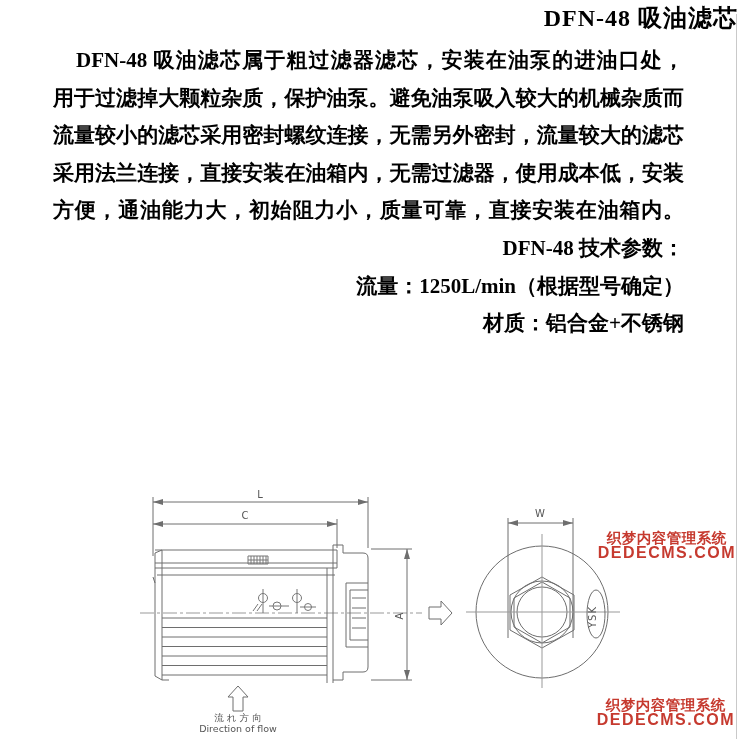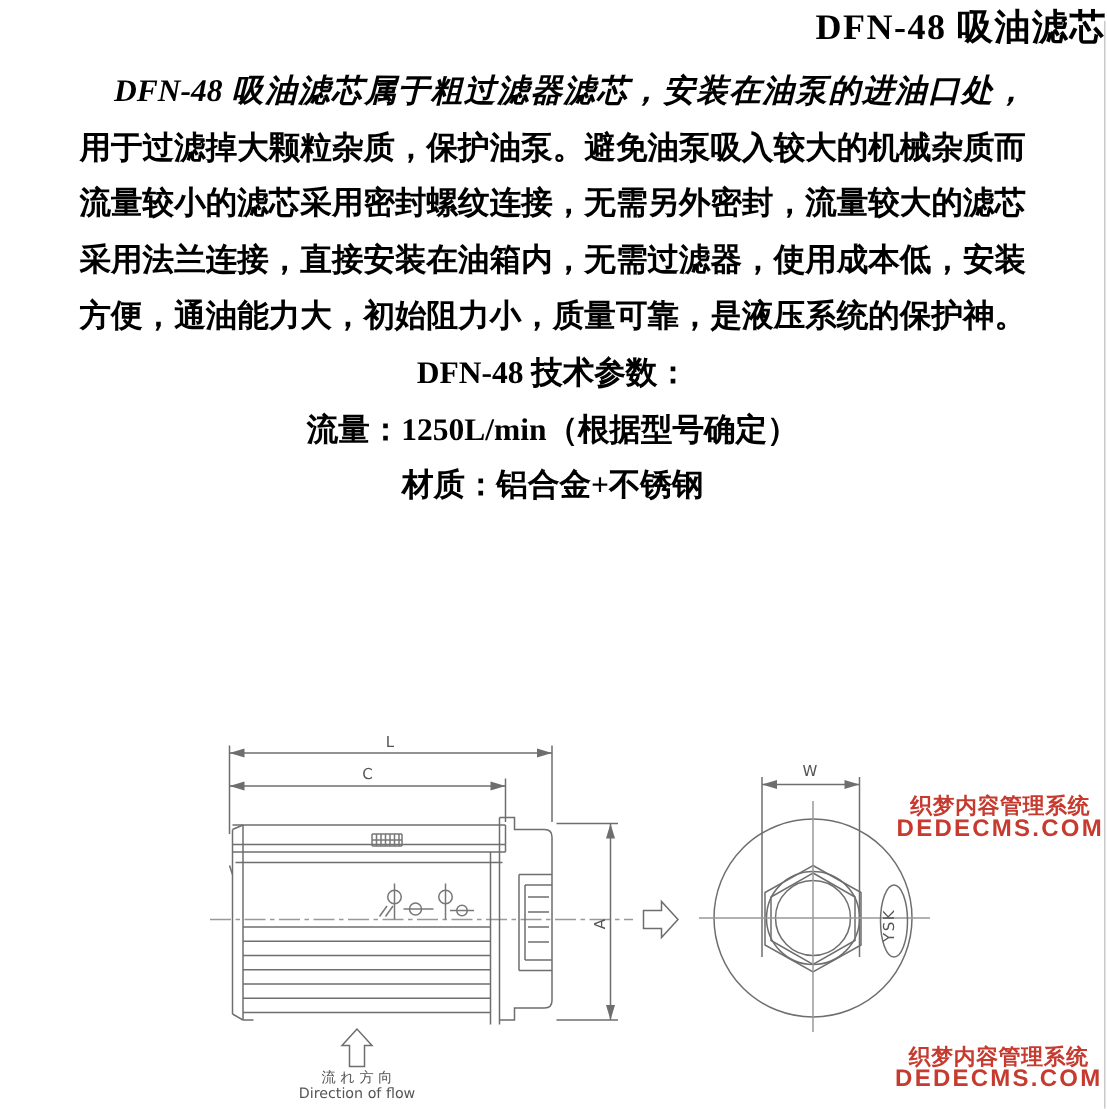--- a/index.html
+++ b/index.html
@@ -11,22 +11,22 @@
     position:absolute;top:2px;left:0;width:738px;height:34px;
     text-align:right;font-size:24px;font-weight:bold;color:#000;
     letter-spacing:1px;
   }
   .body-text{
     position:absolute;left:53px;top:42px;width:631px;color:#000;
     font-size:21px;font-weight:bold;
   }
   .bline{display:block;height:37.6px;line-height:37.6px;white-space:nowrap;}
   .jline{text-align:justify;text-align-last:justify;white-space:normal;overflow:hidden;}
-  .indent{text-indent:23px;font-style:italic;}
-  .spec{text-align:center;}
+  .indent{text-indent:23px;}
+  .spec{text-align:right;}
   .drawing-svg{position:absolute;left:0;top:0;}
   .right-border{
     position:absolute;right:1px;top:14px;width:1px;height:725px;background:#c9c9c9;
   }
   .watermark{
     position:absolute;text-align:center;color:#c63a2f;
     font-family:"Liberation Sans","DejaVu Sans",sans-serif;font-weight:bold;
     text-shadow:-1px -1px 0 #fff,1px -1px 0 #fff,-1px 1px 0 #fff,1px 1px 0 #fff,
                 0 -1px 0 #fff,0 1px 0 #fff,-1px 0 0 #fff,1px 0 0 #fff;
   }
@@ -38,21 +38,21 @@
 </head>
 <body>
 
 <div class="page-title">DFN-48 吸油滤芯</div>
 
 <div class="body-text">
   <div class="bline jline indent">DFN-48 吸油滤芯属于粗过滤器滤芯，安装在油泵的进油口处，</div>
   <div class="bline jline">用于过滤掉大颗粒杂质，保护油泵。避免油泵吸入较大的机械杂质而</div>
   <div class="bline jline">流量较小的滤芯采用密封螺纹连接，无需另外密封，流量较大的滤芯</div>
   <div class="bline jline">采用法兰连接，直接安装在油箱内，无需过滤器，使用成本低，安装</div>
-  <div class="bline jline">方便，通油能力大，初始阻力小，质量可靠，是液压系统的保护神。</div>
+  <div class="bline jline">方便，通油能力大，初始阻力小，质量可靠，直接安装在油箱内。</div>
   <div class="bline spec">DFN-48 技术参数：</div>
   <div class="bline spec">流量：1250L/min（根据型号确定）</div>
   <div class="bline spec">材质：铝合金+不锈钢</div>
 </div>
 
 <svg class="drawing-svg" width="738" height="739" viewBox="0 0 738 739" xmlns="http://www.w3.org/2000/svg">
   <g stroke="#6e6e6e" stroke-width="1" fill="none" font-family="DejaVu Sans, sans-serif">
 
     <g>
 

